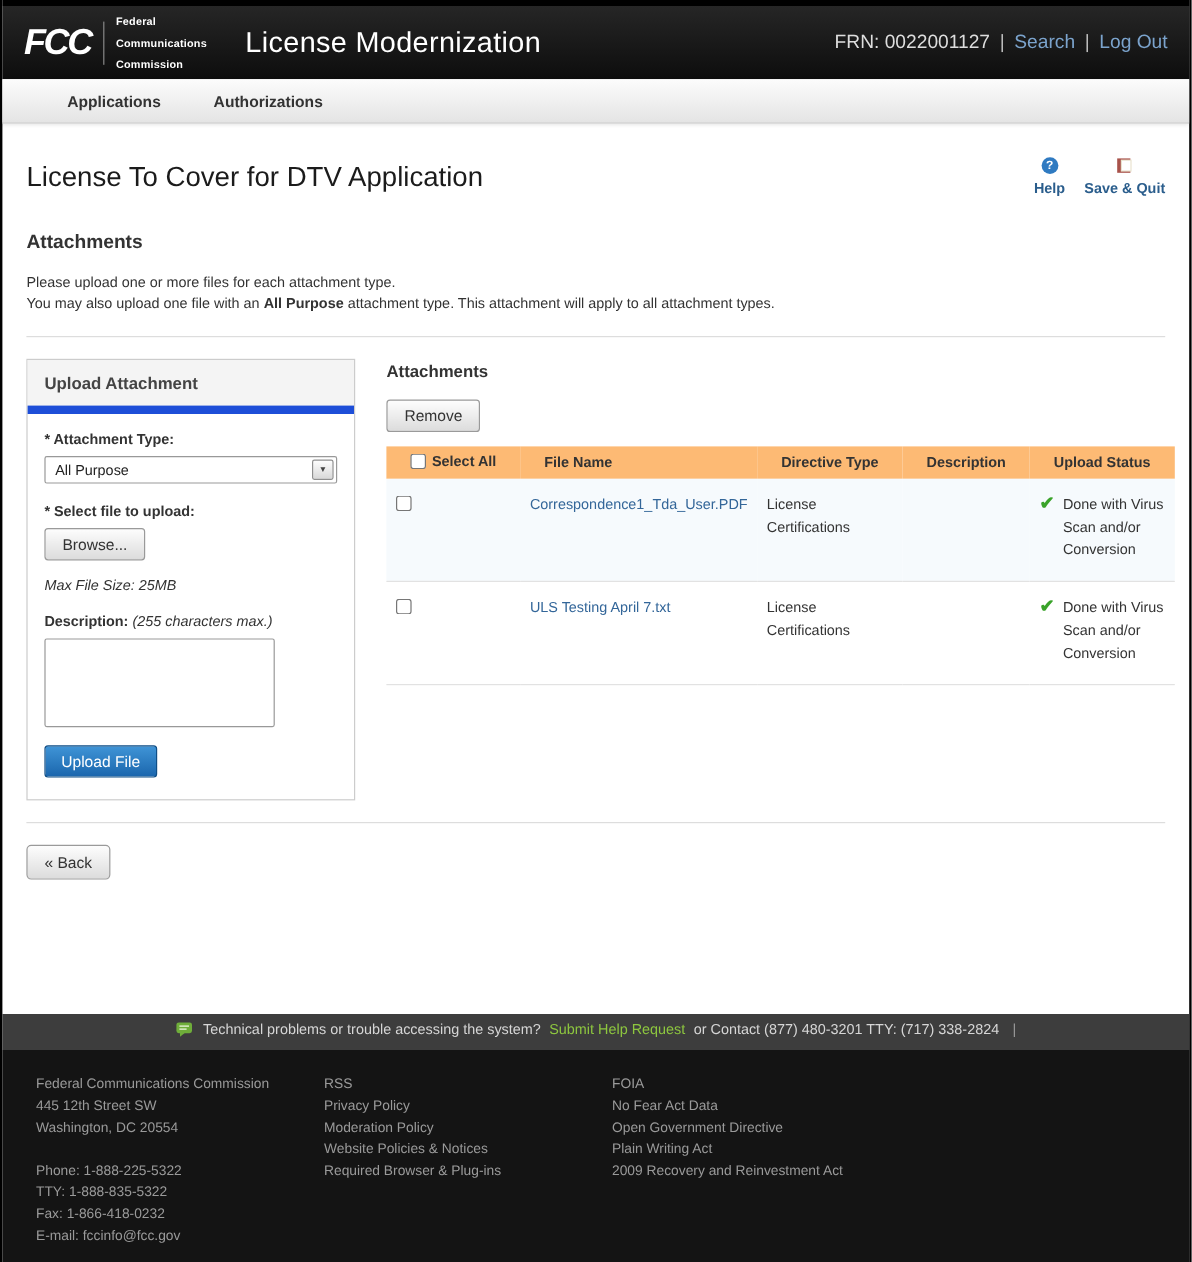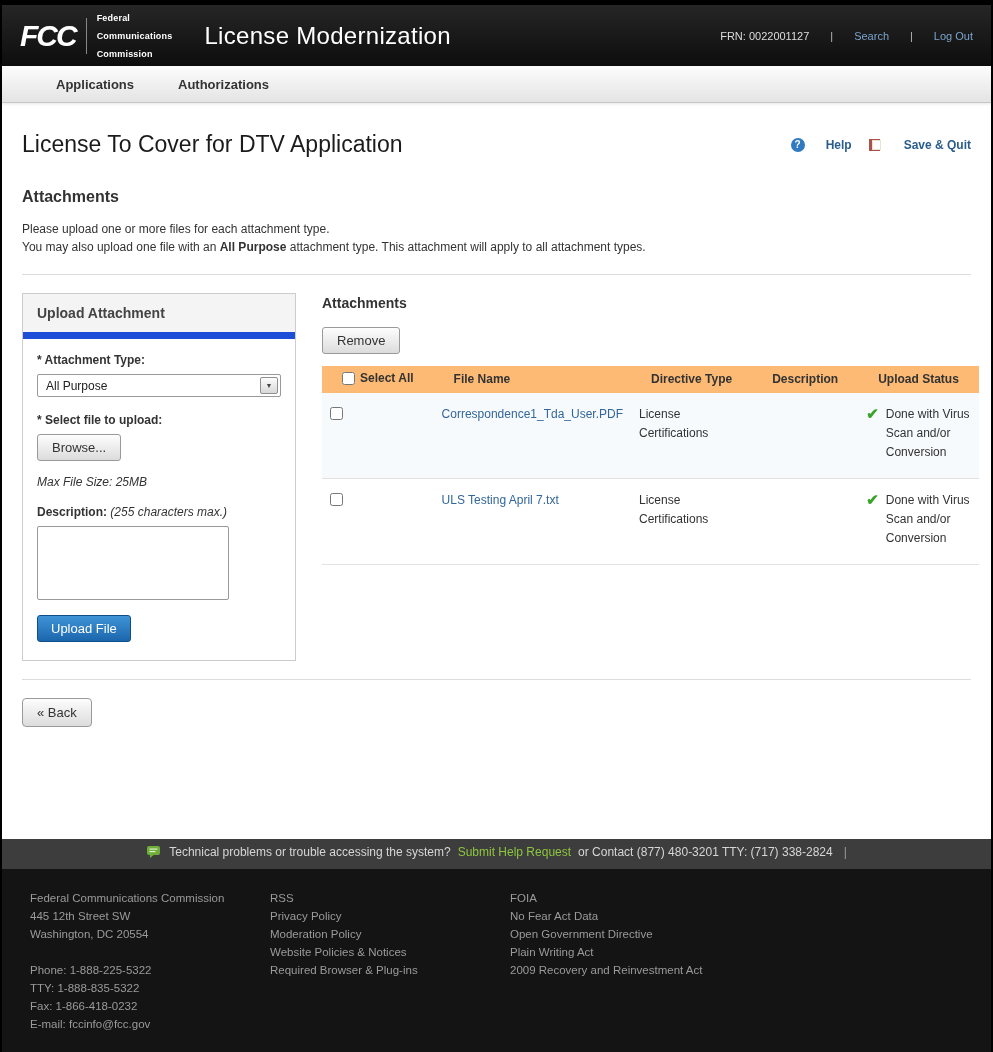--- a/index.html
+++ b/index.html
@@ -20,21 +20,21 @@
     display: flex;
     align-items: center;
     padding: 0 18px;
     color: #fff;
   }
   .fcc-logo { display: flex; align-items: center; gap: 10px; }
   .fcc-glyph { font-weight: bold; font-size: 30px; letter-spacing: -2px; font-style: italic; color: #fff; }
   .logo-divider { width: 1px; height: 36px; background: #888; }
   .logo-lines { font-size: 9px; font-weight: bold; line-height: 11px; color: #fff; letter-spacing: .2px; }
   .app-title { font-size: 24px; font-weight: normal; color: #fff; margin-left: 32px; letter-spacing: .3px; }
-  .header-right { margin-left: auto; font-size: 11px; color: #ddd; display: flex; align-items: flex-start; gap: 21px; }
+  .header-right { margin-left: auto; font-size: 16px; color: #ddd; display: flex; align-items: flex-start; gap: 8px; }
   .header-right .hsep { color: #bbb; }
   .header-link { color: #7ba3cc; text-decoration: none; cursor: pointer; }
 
   
   .main-nav {
     background: linear-gradient(#fcfcfc, #e4e4e4);
     border-bottom: 1px solid #c6c6c6;
     box-shadow: 0 1px 3px rgba(0,0,0,0.10);
     height: 37px;
     display: flex;
@@ -46,21 +46,21 @@
     padding: 0 22px;
     font-weight: bold; font-size: 13px; color: #333;
     cursor: pointer; text-decoration: none;
   }
 
   
   main { padding: 0 20px; flex: 0 0 auto; }
   .title-row { display: flex; align-items: center; margin-top: 28px; }
   .page-title { font-size: 23px; font-weight: normal; color: #1b1b1b; flex: 1; }
   .title-links { display: flex; align-items: center; gap: 16px; font-size: 12px; font-weight: bold; }
-  .title-link { color: #2a5d8c; text-decoration: none; display: inline-flex; align-items: center; gap: 21px; cursor: pointer; }
+  .title-link { color: #2a5d8c; text-decoration: none; display: inline-flex; align-items: center; gap: 5px; cursor: pointer; flex-direction: column; }
   .help-icon {
     width: 14px; height: 14px; border-radius: 50%;
     background: #2f7ac1; color: #fff;
     display: inline-flex; align-items: center; justify-content: center;
     font-size: 10px; font-weight: bold;
   }
   .help-icon::before { content: "?"; }
 
   .section-heading { font-size: 16px; font-weight: bold; color: #333; margin-top: 30px; }
   .instructions { margin-top: 14px; line-height: 18px; color: #333; }

